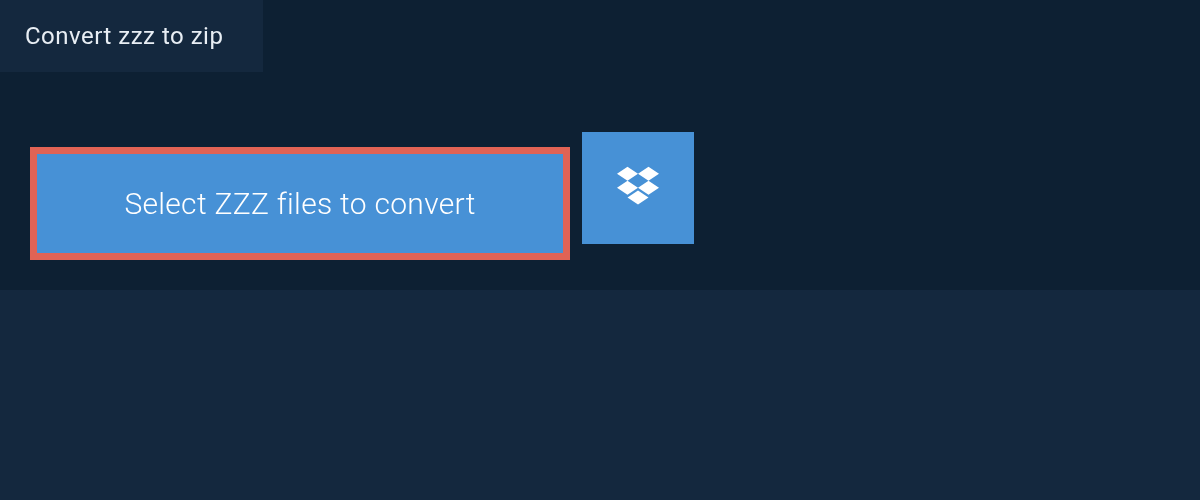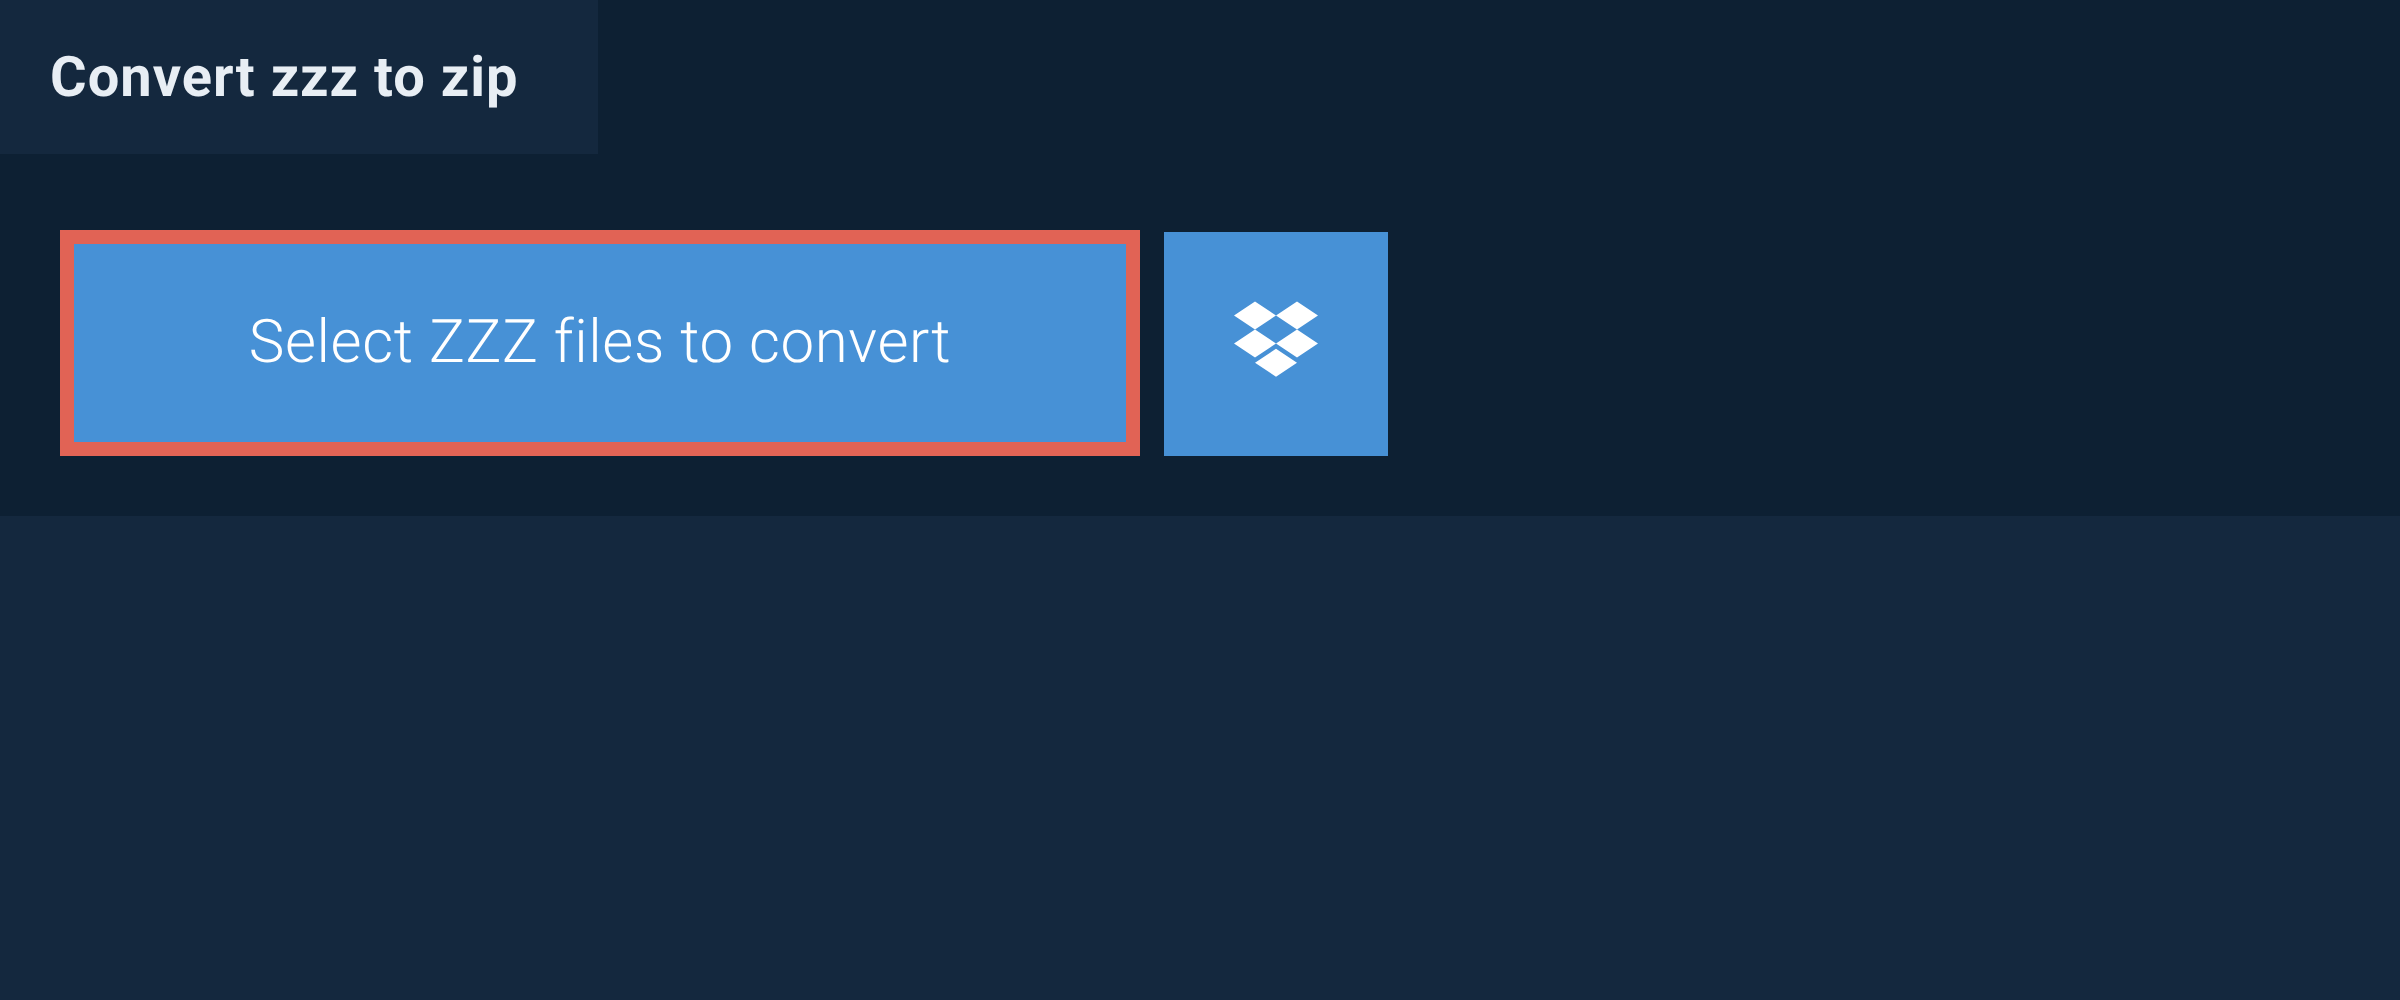--- a/index.html
+++ b/index.html
@@ -15,22 +15,22 @@
       overflow: hidden;
     }
     .top-strip {
       height: 85px;
       background: #0d2033;
     }
     .tab {
       display: inline-block;
       background: #14283e;
       padding: 22px 40px 22px 25px;
-      font-size: 28px;
-      font-weight: 700;
+      font-size: 24px;
+      font-weight: 400;
       color: #e8eef4;
       letter-spacing: 0.5px;
     }
     .panel {
       background: #0d2033;
       padding: 30px 30px 30px 30px;
       display: flex;
       align-items: center;
       gap: 12px;
     }
@@ -38,20 +38,21 @@
       border: 7px solid #e16355;
       background: #4791d6;
       color: #ffffff;
       font-size: 30px;
       font-weight: 300;
       padding: 32px 46px;
       cursor: pointer;
       letter-spacing: 0.3px;
       min-width: 540px;
       text-align: center;
+      margin-top: 32px;
     }
     .dropbox-button {
       background: #4791d6;
       width: 112px;
       height: 112px;
       display: flex;
       align-items: center;
       justify-content: center;
       cursor: pointer;
     }

